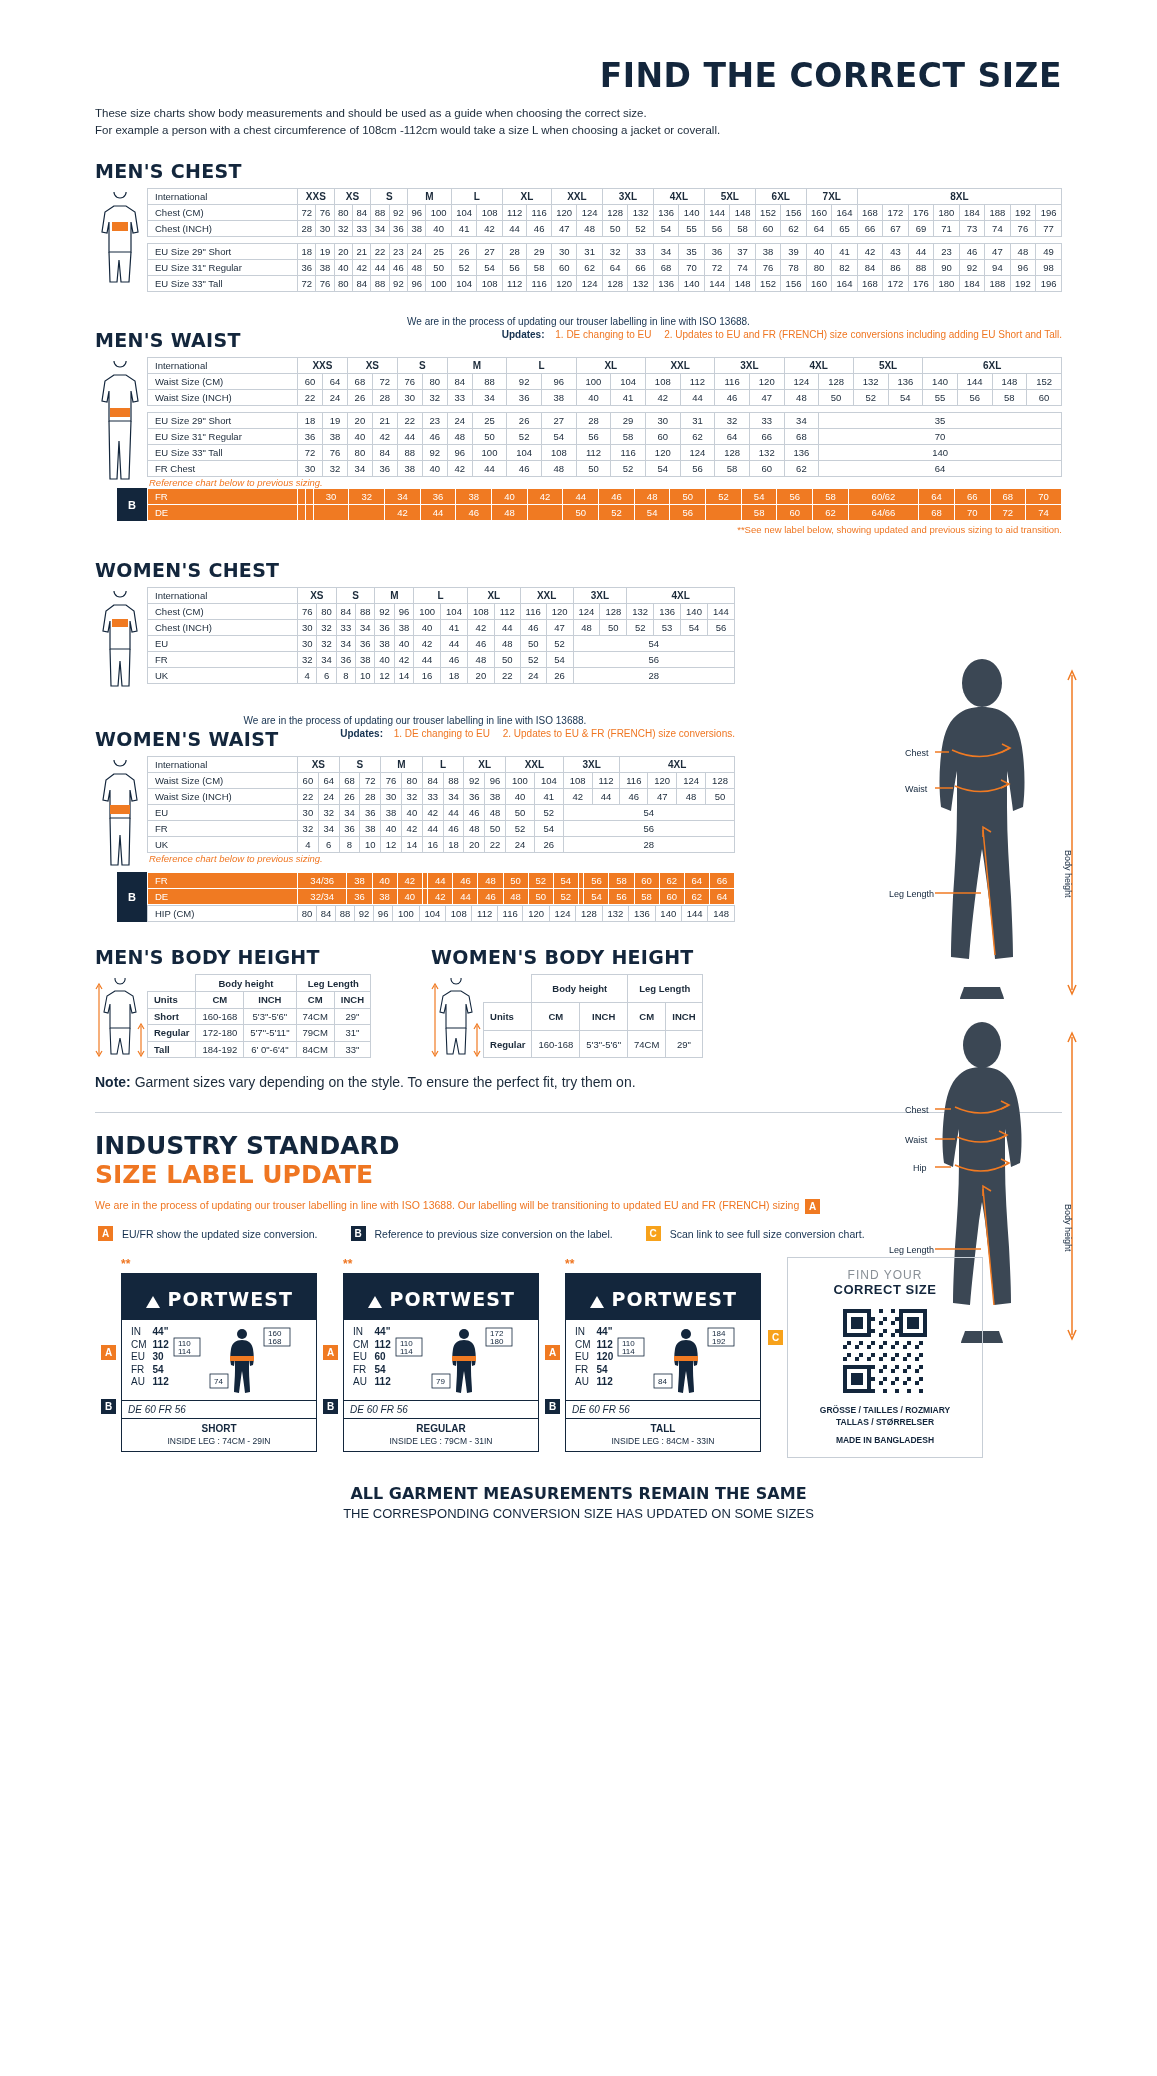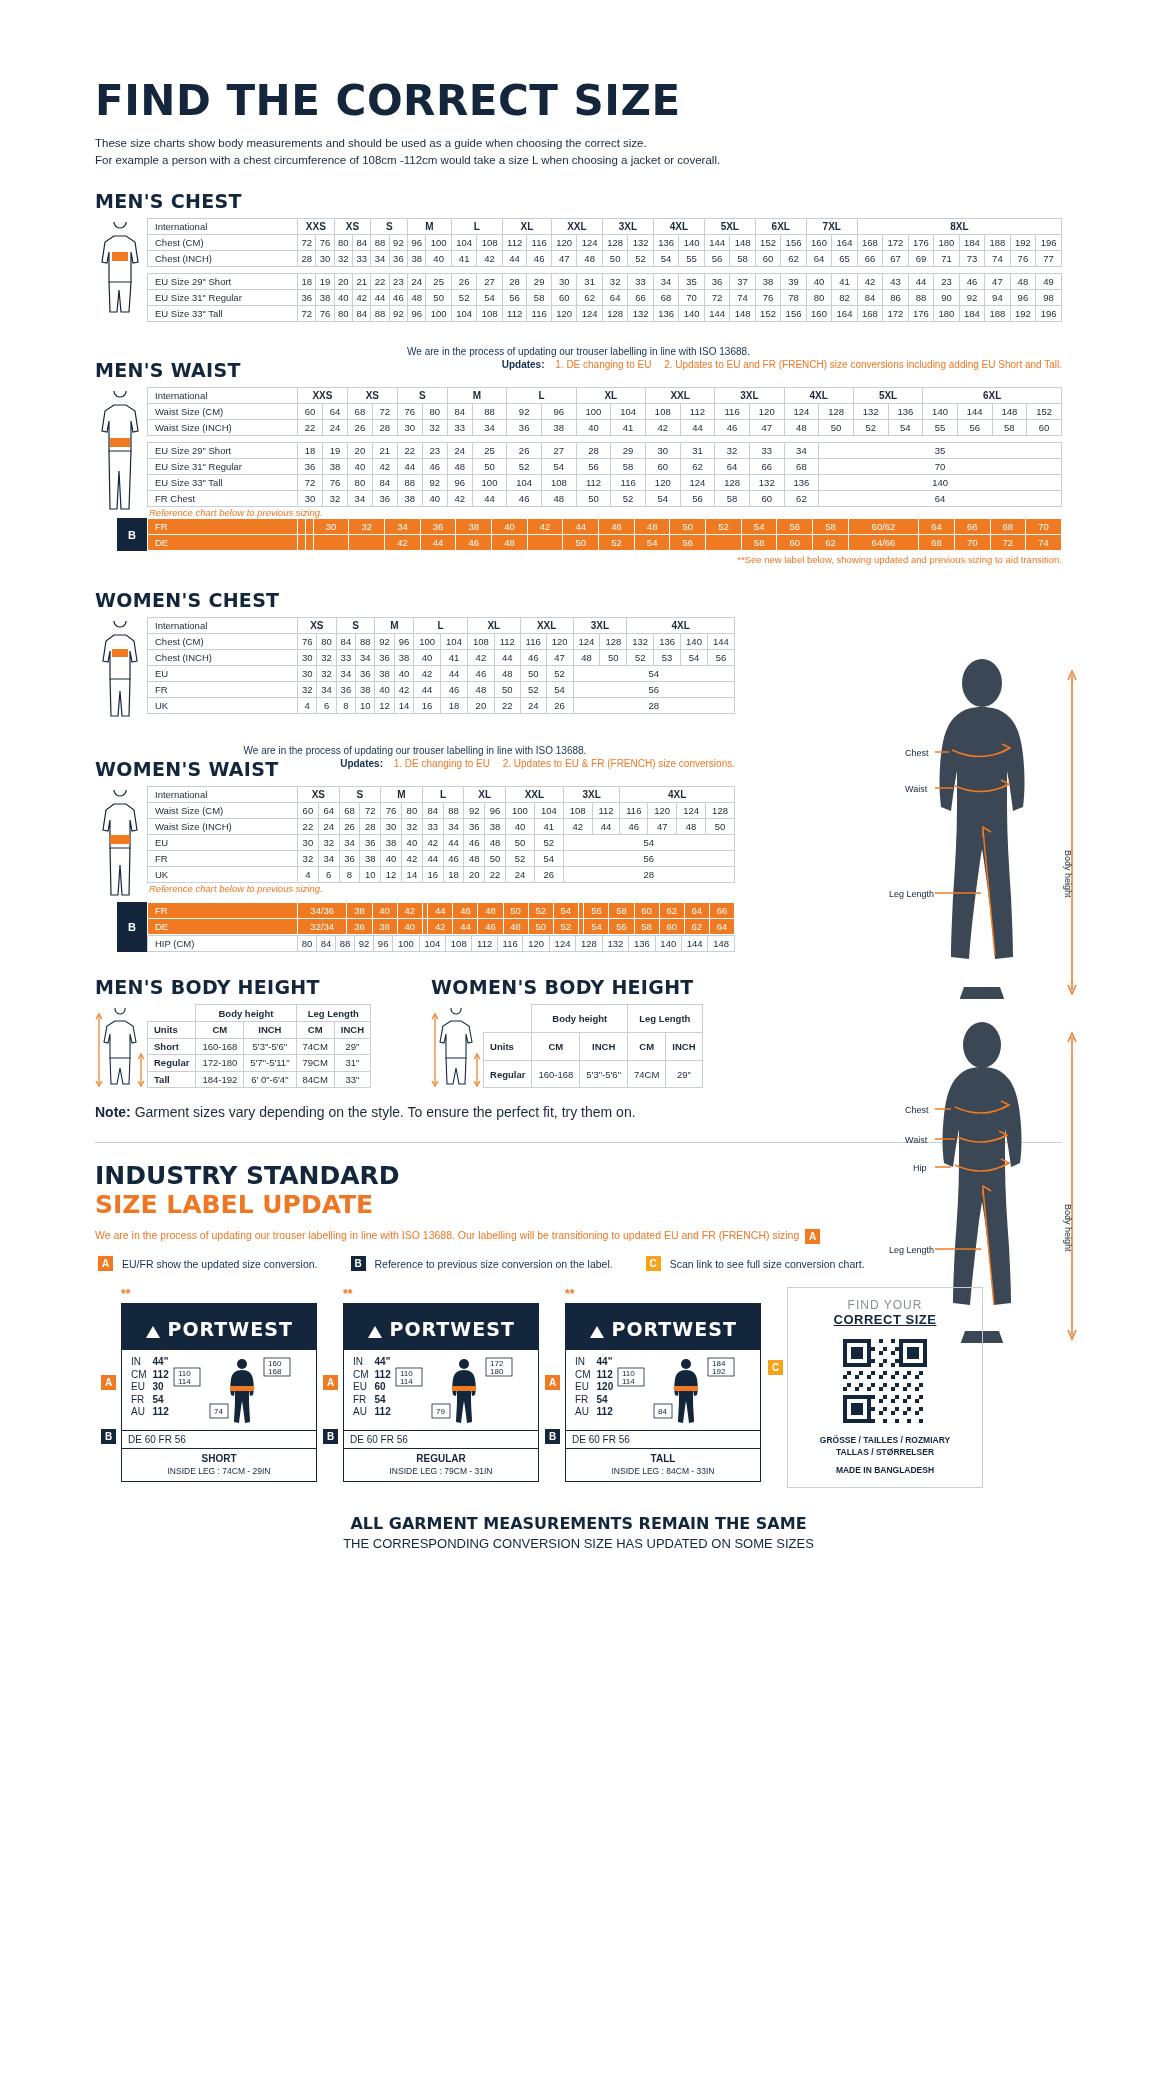--- a/index.html
+++ b/index.html
@@ -7,26 +7,27 @@
   body {
     width: 1157px;
     min-height: 2076px;
     background: #ffffff;
     font-family: "Liberation Sans", sans-serif;
     color: #1b2a3a;
   }
   .page { position: relative; width: 1157px; padding: 40px 95px 30px 95px; }
 
   h1.title {
-    font-size: 42px;
+    font-size: 33px;
     letter-spacing: 0.5px;
     font-weight: bold;
     color: #13263c;
-    margin: 36px 0 10px 0;
+    margin: 16px 0 10px 0;
     font-family: "DejaVu Sans", sans-serif;
+    text-align: right;
   }
   .intro { font-size: 11.5px; line-height: 1.45; color: #1b2a3a; margin-bottom: 22px; }
 
   h2.section {
     font-size: 19px;
     font-weight: bold;
     color: #13263c;
     letter-spacing: 0.3px;
     margin: 0 0 6px 0;
     font-family: "DejaVu Sans", sans-serif;
@@ -99,33 +100,33 @@
   .stars { color:#ef7622; font-weight:bold; font-size:12px; margin-bottom:2px; display:block;}
   .label-box { border:1px solid #13263c; background:#fff; }
   .label-top { background:#13263c; color:#fff; text-align:center; padding:14px 0 10px 0; position:relative;}
   .brand { font-family:"DejaVu Sans", sans-serif; font-weight:bold; font-size:19px; letter-spacing:1px; }
   .label-body { display:flex; padding:6px 4px 2px 6px; font-size:9.5px; }
   .sizes-col table { border-collapse:collapse; }
   .sizes-col td { padding:0 3px; font-size:10px; line-height:1.25;}
   .sizes-col td.k { color:#13263c; }
   .sizes-col td.v { font-weight:bold; color:#13263c; }
   .label-fig { flex:1; position:relative; }
-  .prev { border-top:1px solid #13263c; padding:3px 6px; font-size:10px; color:#13263c;}
+  .prev { border-top:1px solid #13263c; padding:3px 6px; font-size:10px; font-style:italic; color:#13263c;}
   .fitname { border-top:1px solid #13263c; text-align:center; font-size:10px; font-weight:bold; padding:4px 0 2px 0; color:#13263c;}
   .fitsub { text-align:center; font-size:8.5px; padding-bottom:5px; color:#13263c;}
   .sideA, .sideB {
     position:absolute; left:-20px; width:15px; height:15px; color:#fff; font-weight:bold;
     font-size:10px; text-align:center; line-height:15px;
   }
   .sideA { background:#f07a22; }
   .sideB { background:#13263c; }
 
   .qr-card { width: 196px; border:1px solid #c7ced6; padding:10px 8px; text-align:center; position:relative;}
   .qr-t1 { font-size:12px; color:#888f96; letter-spacing:1px; }
-  .qr-t2 { font-size:13px; font-weight:bold; color:#13263c; letter-spacing:0.5px; margin-bottom:8px;text-decoration:underline;}
+  .qr-t2 { font-size:13px; font-weight:bold; color:#13263c; letter-spacing:0.5px; margin-bottom:8px;}
   .qr-img { margin: 4px auto 8px auto; }
   .qr-foot { font-size:8.5px; font-weight:bold; color:#13263c; line-height:1.4;}
   .sideC { position:absolute; left:-20px; top:72px; width:15px; height:15px; background:#f7a21b; color:#fff;
            font-weight:bold; font-size:10px; text-align:center; line-height:15px;}
 
   .closing1 { text-align:center; font-size:16px; font-weight:bold; color:#13263c; margin-top:26px; font-family:"DejaVu Sans", sans-serif;}
   .closing2 { text-align:center; font-size:13px; color:#13263c; margin-top:3px;}
 
   
   .models { position:absolute; right:80px; top:655px; width:190px; }

